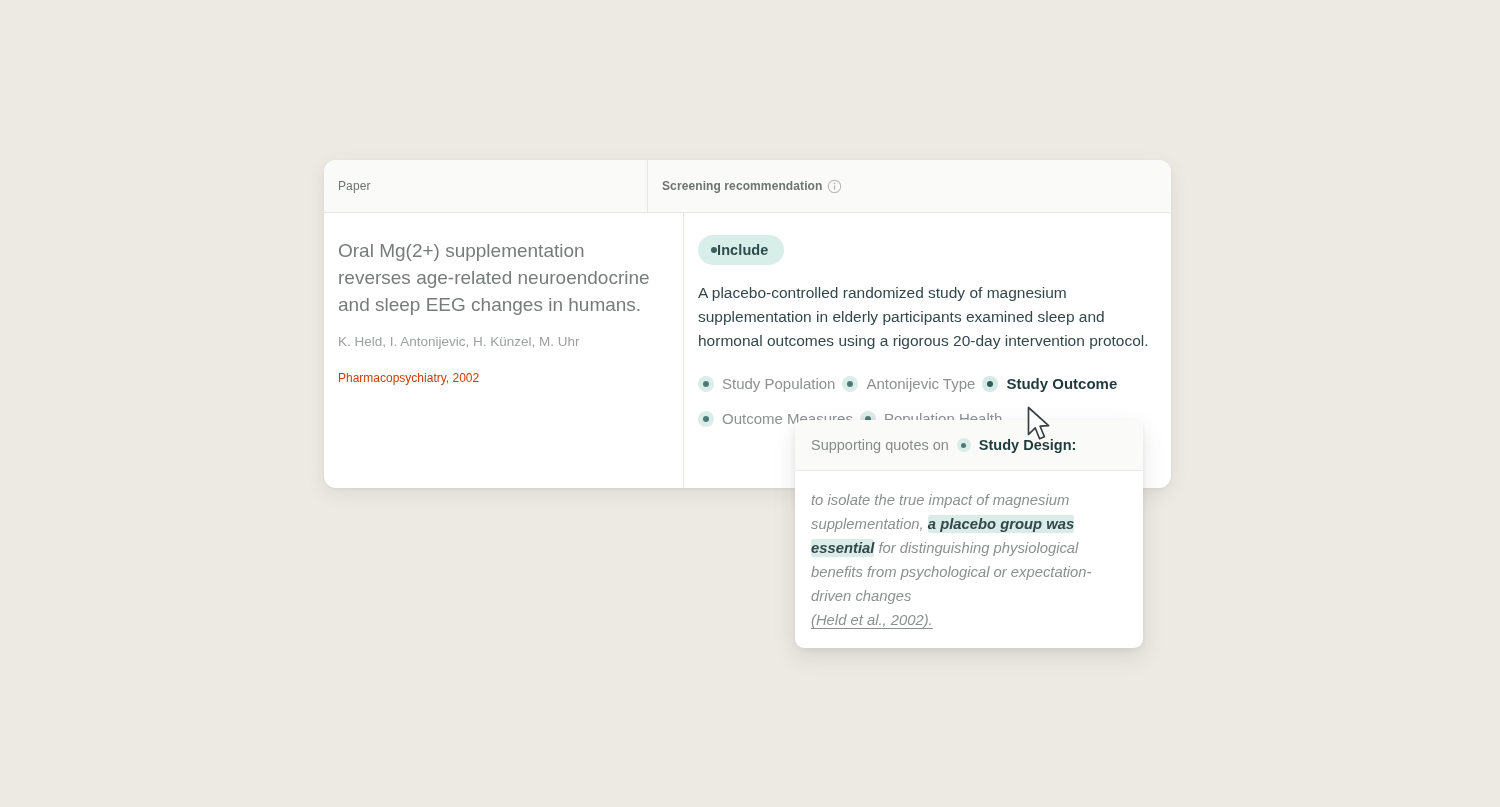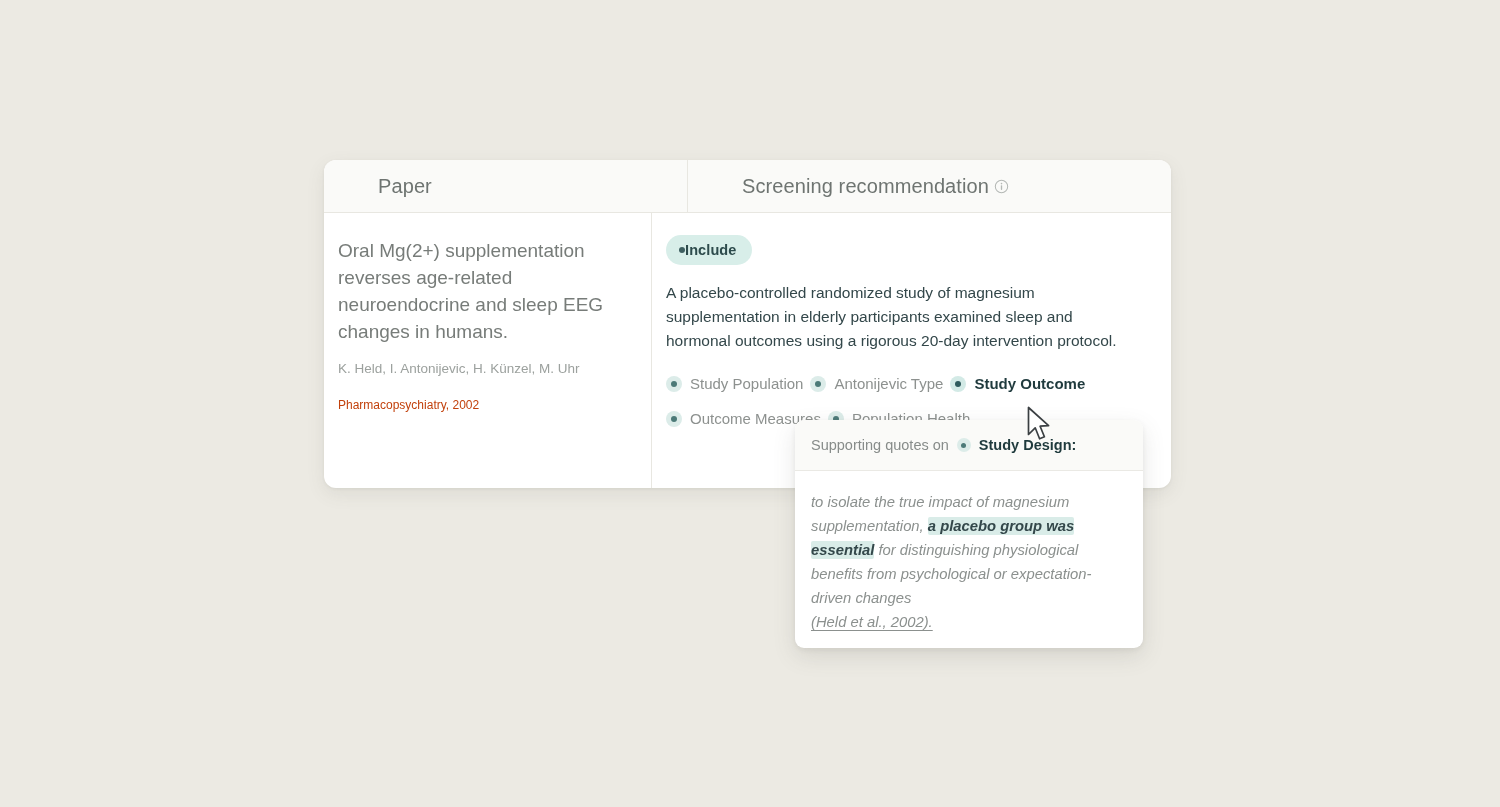--- a/index.html
+++ b/index.html
@@ -30,35 +30,34 @@
     display:flex;
     height:53px;
     flex:0 0 53px;
     background:#fafaf8;
     border-bottom:1px solid #e8e7e1;
   }
   .hdr-cell {
     display:flex;
     align-items:center;
     padding:0 0 0 14px;
-    font-size:20px;
+    font-size:12px;
     color:#6e7471;
     letter-spacing:.1px;
-    margin-left:40px;
   }
   .hdr-paper { width:324px; border-right:1px solid #e8e7e1; }
-  .hdr-screen { flex:1; gap:5px; }
+  .hdr-screen { flex:1; gap:5px;font-weight:bold; }
 
   .info-icon { display:inline-flex; align-items:center; }
   .info-icon svg { display:block; }
 
   .card-body { display:flex; flex:1; min-height:0; }
 
   .col-paper {
-    width:328px;
+    width:360px;
     border-right:1px solid #e8e7e1;
     padding:24px 24px 0 14px;
   }
   .col-screen { flex:1; padding:22px 16px 0 14px; position:relative; }
 
   .paper-title {
     font-size:19px;
     line-height:27px;
     color:#777c79;
     font-weight:400;
@@ -148,21 +147,20 @@
     position:absolute;
     left:795px; top:420px;
     width:348px; height:228px;
     background:#ffffff;
     border-radius:9px;
     box-shadow:0 8px 22px rgba(90,88,78,0.15), 0 2px 5px rgba(90,88,78,0.08);
     overflow:hidden;
     z-index:30;
     display:flex;
     flex-direction:column;
-    justify-content:space-between;
   }
   .pop-header {
     flex:0 0 51px;
     background:#fafaf8;
     border-bottom:1px solid #eae9e4;
     display:flex;
     align-items:center;
     gap:8px;
     padding:0 16px;
     font-size:14.5px;

